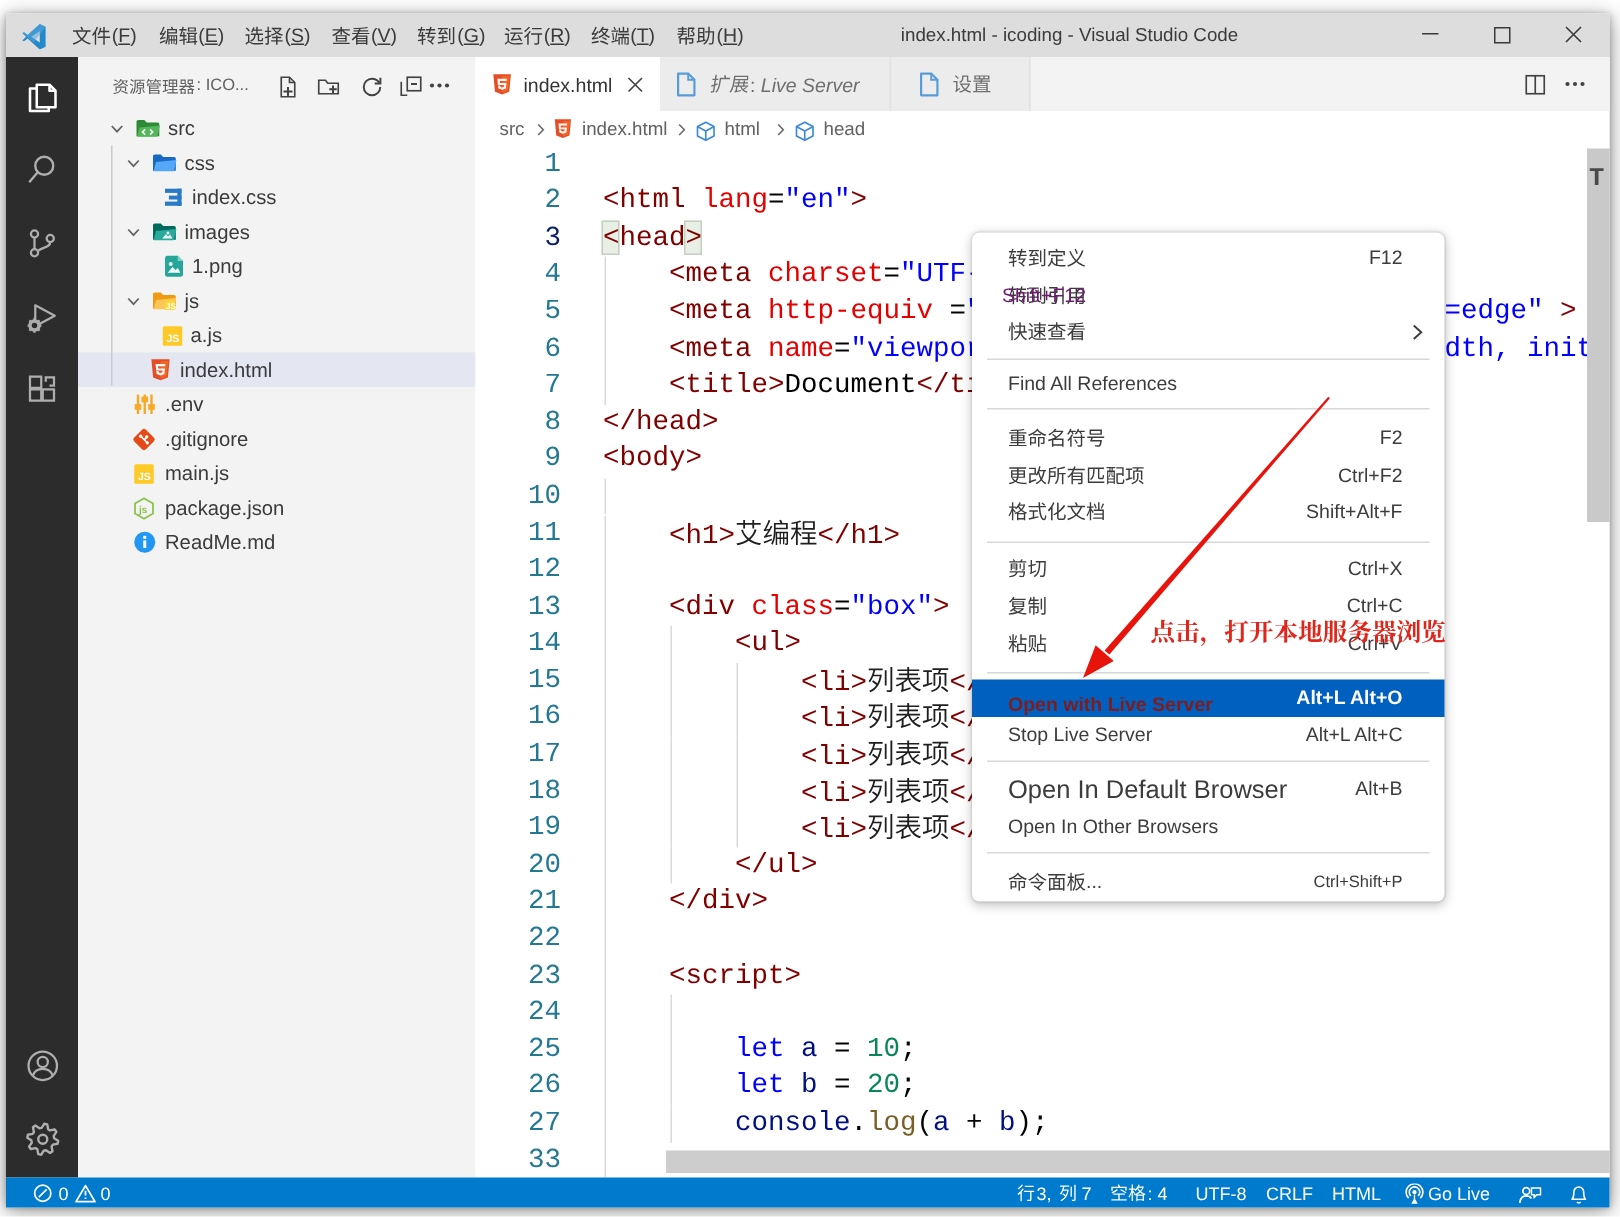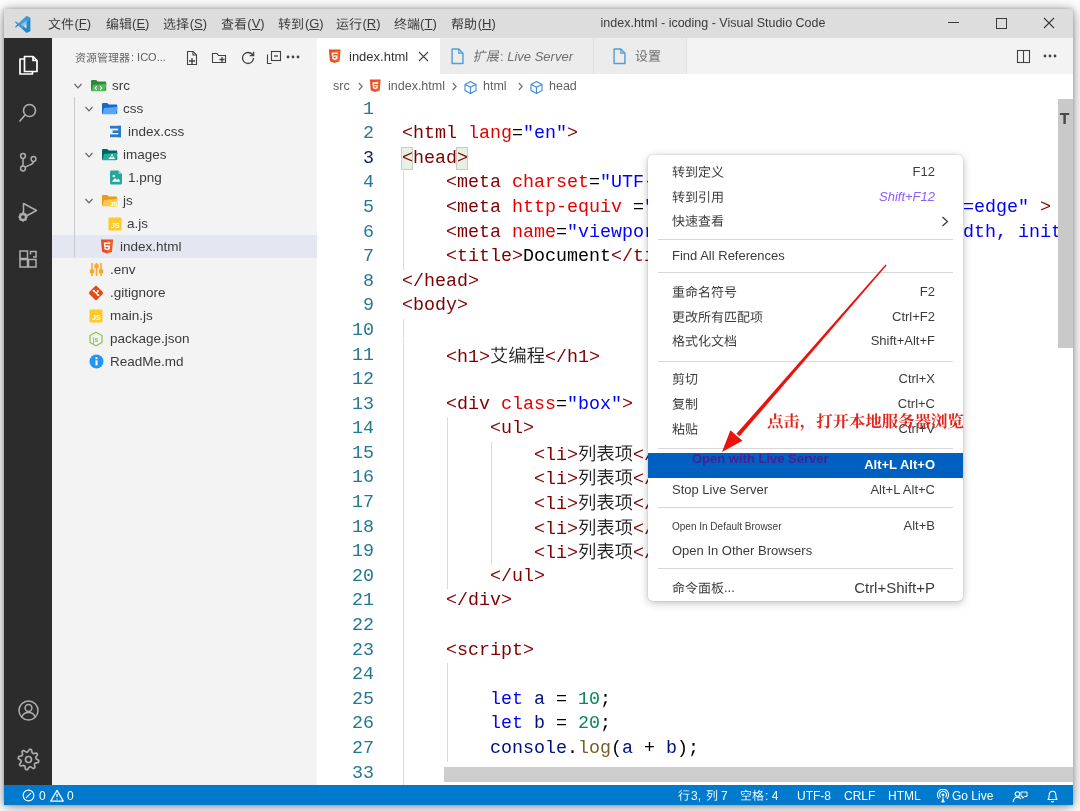--- a/index.html
+++ b/index.html
@@ -630,21 +630,21 @@
     </svg>
 <div style="position:absolute;left:668px;top:162.2px;width:267px;height:20px;line-height:20px;font-family:'Liberation Sans',sans-serif;font-size:13px;color:#3c3c3c;text-align:right;white-space:pre;">F12</div>
 <svg width="52" height="15.86" style="position:absolute;left:672px;top:188.87px;">
       <g fill="#3c3c3c" transform="translate(0,12.78) scale(0.01300)">
         <use href="#c8" x="0"></use>
         <use href="#c9" x="1000"></use>
         <use href="#c36" x="2000"></use>
         <use href="#c37" x="3000"></use>
       </g>
     </svg>
-<div style="position:absolute;left:668px;top:186.8px;width:267px;height:20px;line-height:20px;font-family:'Liberation Sans',sans-serif;font-size:13px;color:#8b5cf6;text-align:right;white-space:pre;font-style:italic;">Shift+F12</div>
+<div style="position:absolute;left:668px;top:186.8px;width:267px;height:20px;line-height:20px;font-family:'Liberation Sans',sans-serif;font-size:13px;color:#701a75;text-align:left;white-space:pre;">Shift+F12</div>
 <svg width="52" height="15.86" style="position:absolute;left:672px;top:213.07px;">
       <g fill="#3c3c3c" transform="translate(0,12.78) scale(0.01300)">
         <use href="#c38" x="0"></use>
         <use href="#c39" x="1000"></use>
         <use href="#c6" x="2000"></use>
         <use href="#c7" x="3000"></use>
       </g>
     </svg>
 <svg width="8" height="11" viewBox="0 0 8 11" style="position:absolute;left:941px;top:215.5px">
       <path fill="none" stroke="#3c3c3c" stroke-width="1.3" d="M1.5 1 L6.5 5.5 L1.5 10"></path>
@@ -701,38 +701,38 @@
 <div style="position:absolute;left:668px;top:394.0px;width:267px;height:20px;line-height:20px;font-family:'Liberation Sans',sans-serif;font-size:13px;color:#3c3c3c;text-align:right;white-space:pre;">Ctrl+C</div>
 <svg width="26" height="15.86" style="position:absolute;left:672px;top:420.67px;">
       <g fill="#3c3c3c" transform="translate(0,12.78) scale(0.01300)">
         <use href="#c59" x="0"></use>
         <use href="#c60" x="1000"></use>
       </g>
     </svg>
 <div style="position:absolute;left:668px;top:418.6px;width:267px;height:20px;line-height:20px;font-family:'Liberation Sans',sans-serif;font-size:13px;color:#3c3c3c;text-align:right;white-space:pre;">Ctrl+V</div>
 <div style="position:absolute;left:658px;top:447.5px;width:295px;height:1px;background:#d8d8d8;"></div>
 <div style="position:absolute;left:648px;top:452.5px;width:315px;height:25px;background:#0060c0;"></div>
-<div style="position:absolute;left:672px;top:448px;height:21px;line-height:21px;font-family:'Liberation Sans',sans-serif;font-size:13px;color:#4c1d95;white-space:pre;font-weight:bold;margin-left:20px;">Open with Live Server</div>
+<div style="position:absolute;left:672px;top:459px;height:21px;line-height:21px;font-family:'Liberation Sans',sans-serif;font-size:13px;color:#7f1d1d;white-space:pre;font-weight:bold;">Open with Live Server</div>
 <div style="position:absolute;left:668px;top:455.0px;width:267px;height:20px;line-height:20px;font-family:'Liberation Sans',sans-serif;font-size:13px;color:#ffffff;text-align:right;white-space:pre;font-weight:bold;">Alt+L Alt+O</div>
 <div style="position:absolute;left:672px;top:479.3px;height:21px;line-height:21px;font-family:'Liberation Sans',sans-serif;font-size:13px;color:#3c3c3c;white-space:pre;">Stop Live Server</div>
 <div style="position:absolute;left:668px;top:479.8px;width:267px;height:20px;line-height:20px;font-family:'Liberation Sans',sans-serif;font-size:13px;color:#3c3c3c;text-align:right;white-space:pre;">Alt+L Alt+C</div>
 <div style="position:absolute;left:658px;top:506.7px;width:295px;height:1px;background:#d8d8d8;"></div>
-<div style="position:absolute;left:672px;top:515.7px;height:21px;line-height:21px;font-family:'Liberation Sans',sans-serif;font-size:10px;color:#3c3c3c;white-space:pre;">Open In Default Browser</div>
+<div style="position:absolute;left:672px;top:515.7px;height:21px;line-height:21px;font-family:'Liberation Sans',sans-serif;font-size:17px;color:#3c3c3c;white-space:pre;">Open In Default Browser</div>
 <div style="position:absolute;left:668px;top:516.2px;width:267px;height:20px;line-height:20px;font-family:'Liberation Sans',sans-serif;font-size:13px;color:#3c3c3c;text-align:right;white-space:pre;">Alt+B</div>
 <div style="position:absolute;left:672px;top:540.0px;height:21px;line-height:21px;font-family:'Liberation Sans',sans-serif;font-size:13px;color:#3c3c3c;white-space:pre;">Open In Other Browsers</div>
 <div style="position:absolute;left:658px;top:567.7px;width:295px;height:1px;background:#d8d8d8;"></div>
 <svg width="52" height="15.86" style="position:absolute;left:672px;top:579.57px;">
       <g fill="#3c3c3c" transform="translate(0,12.78) scale(0.01300)">
         <use href="#c41" x="0"></use>
         <use href="#c61" x="1000"></use>
         <use href="#c62" x="2000"></use>
         <use href="#c63" x="3000"></use>
       </g>
     </svg>
-<div style="position:absolute;left:668px;top:577.5px;width:267px;height:20px;line-height:20px;font-family:'Liberation Sans',sans-serif;font-size:15px;color:#3c3c3c;text-align:right;white-space:pre;">Ctrl+Shift+P</div>
+<div style="position:absolute;left:668px;top:577.5px;width:267px;height:20px;line-height:20px;font-family:'Liberation Sans',sans-serif;font-size:11px;color:#3c3c3c;text-align:right;white-space:pre;">Ctrl+Shift+P</div>
 <div style="position:absolute;left:724px;top:577.0px;height:21px;line-height:21px;font-family:'Liberation Sans',sans-serif;font-size:13px;color:#3c3c3c;white-space:pre;">...</div>
 <svg width="196.8" height="20.01" style="position:absolute;left:767px;top:410.5px;">
       <g fill="#e0251b" transform="translate(0,16.12) scale(0.01640)">
         <use href="#c64" x="0"></use>
         <use href="#c65" x="1000"></use>
         <use href="#c66" x="2000"></use>
         <use href="#c67" x="3000"></use>
         <use href="#c68" x="4000"></use>
         <use href="#c69" x="5000"></use>
         <use href="#c70" x="6000"></use>

